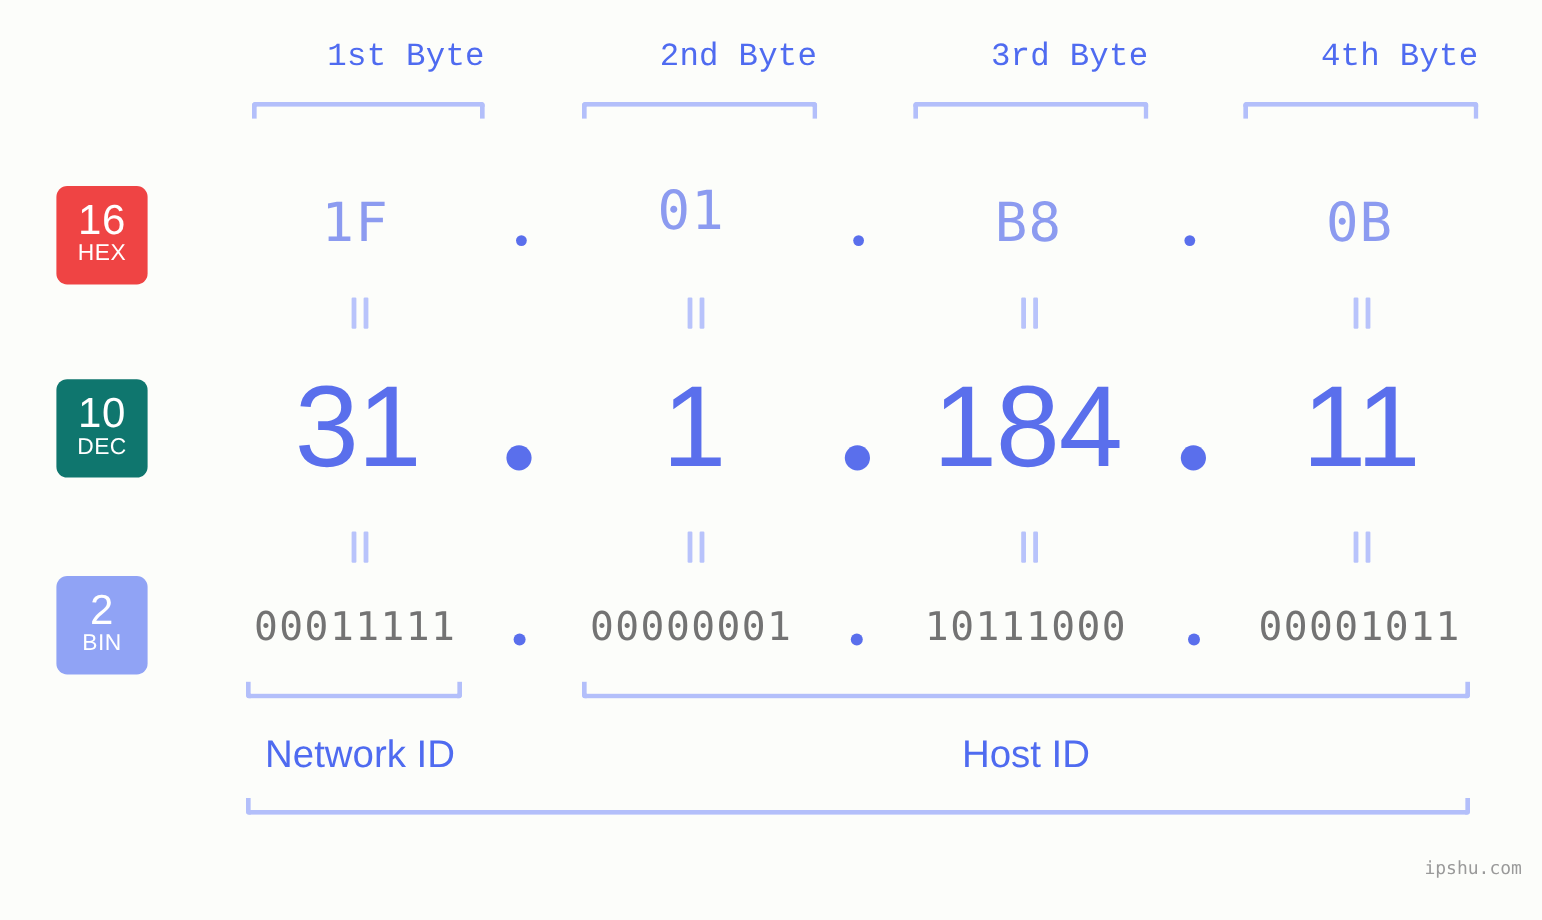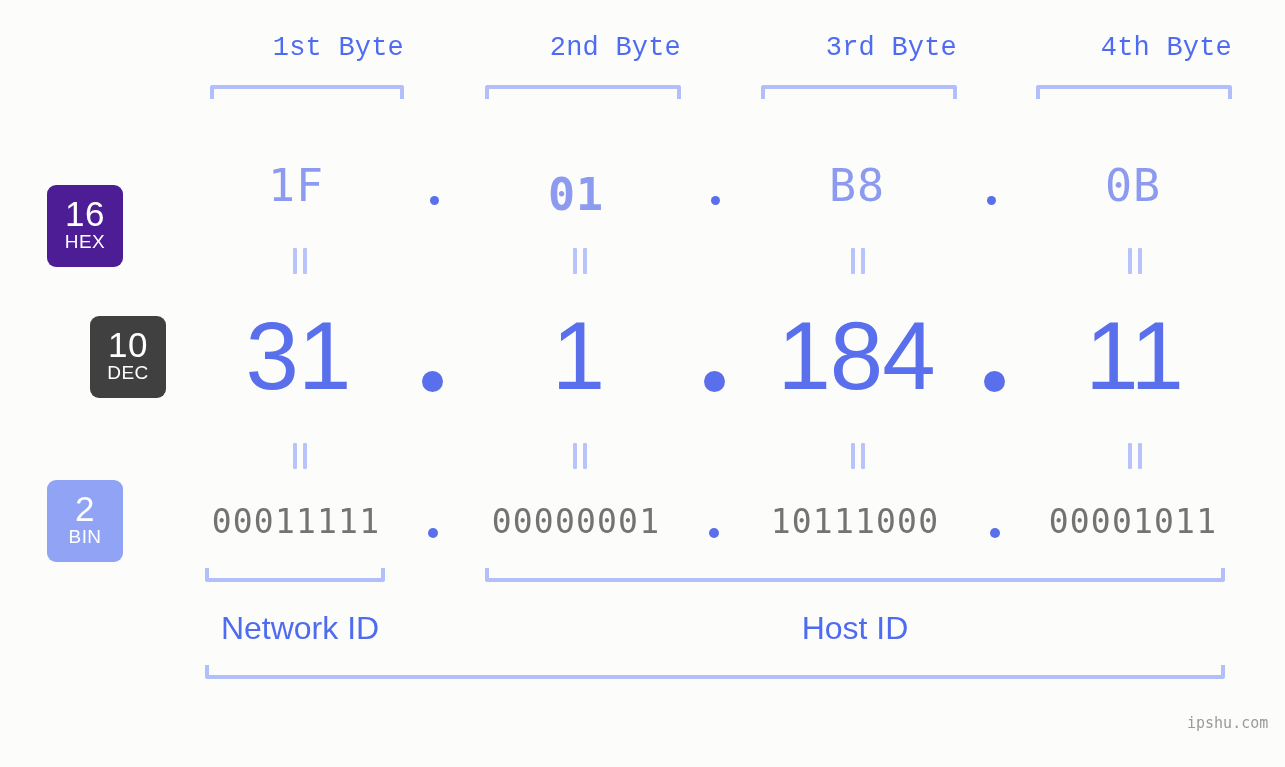--- a/index.html
+++ b/index.html
@@ -68,22 +68,22 @@
     line-height: 34px;
     font-weight: 400;
     letter-spacing: 0.5px;
   }
   .badge .cap {
     font-size: 19px;
     line-height: 22px;
     font-weight: 400;
     letter-spacing: 0.4px;
   }
-  .badge-hex { background: #4c1d95; margin-top: 30px; }
-  .badge-dec { background: #404040; margin-left: 43px; }
+  .badge-hex { background: #ef4444; }
+  .badge-dec { background: #0f766e; }
   .badge-bin { background: #90a3f5; }
 
   
   .row-hex .val {
     font-family: "DejaVu Sans Mono", monospace;
     font-size: 45px;
     line-height: 45px;
     color: #8c9bf0;
     text-align: center;
     white-space: nowrap;
@@ -170,21 +170,21 @@
   <div class="abs bracket-down" style="left:1036px; top:85px; width:196px;"></div>
 
   <div class="abs badge badge-hex" style="left:47px; top:155px;">
     <span class="num">16</span>
     <span class="cap">HEX</span>
   </div>
 
   <div class="abs row-hex" style="left:0; top:0;">
     <div class="abs val" style="left:198px; top:163px; width:196px;">1F</div>
     <div class="abs dot dot-hex" style="left:430px; top:196px;"></div>
-    <div class="abs val" style="left:478px; top:172px; width:196px;font-weight:bold;">01</div>
+    <div class="abs val" style="left:478px; top:153px; width:196px;">01</div>
     <div class="abs dot dot-hex" style="left:711px; top:196px;"></div>
     <div class="abs val" style="left:759px; top:163px; width:196px;">B8</div>
     <div class="abs dot dot-hex" style="left:987px; top:196px;"></div>
     <div class="abs val" style="left:1035px; top:163px; width:196px;">0B</div>
   </div>
 
   <div class="abs eq" style="left:293px; top:248px;">
       <i></i>
       <i></i>
     </div>

